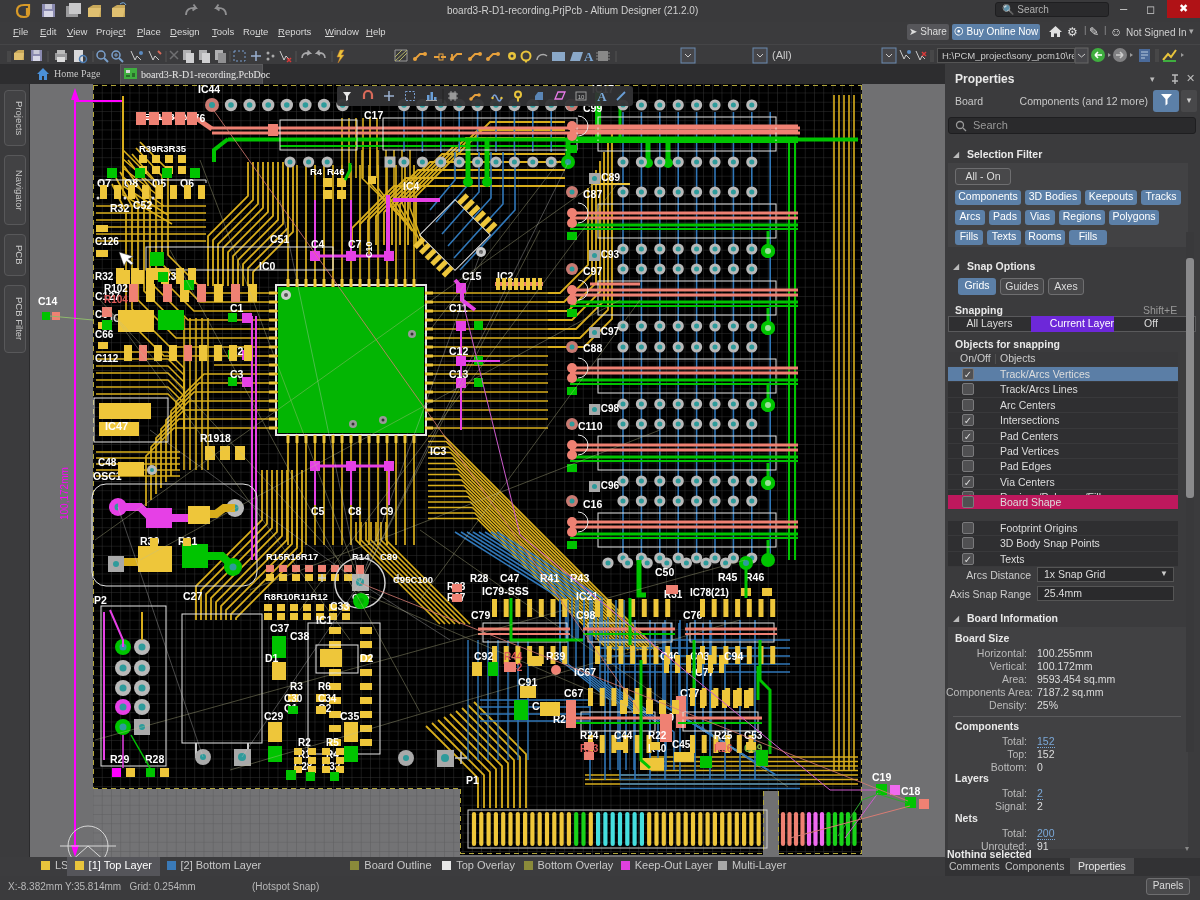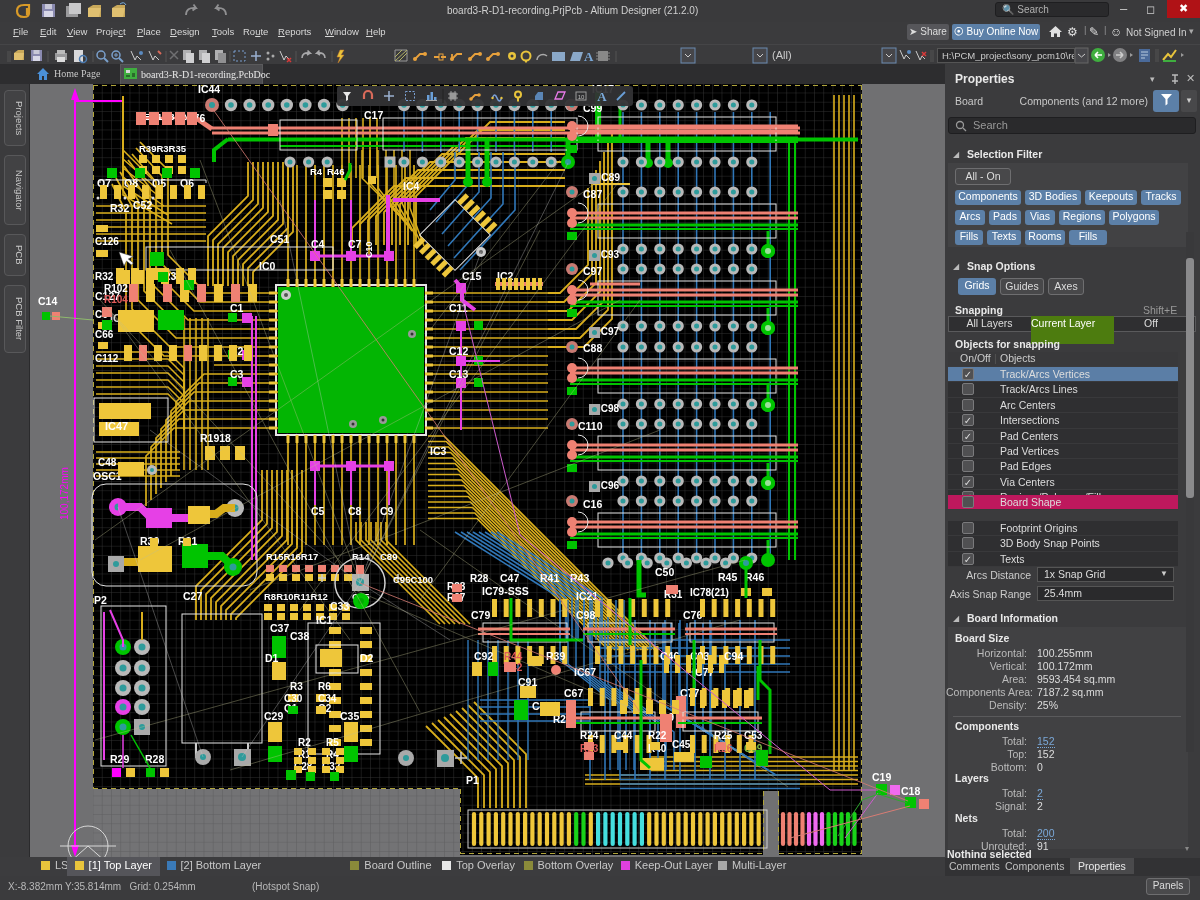--- a/index.html
+++ b/index.html
@@ -1703,21 +1703,21 @@
 
  <div class="abs bold" style="left:22px;top:196px">Snap Options</div>
  <div class="abs" style="left:8px;top:198px;color:#bbb;font-size:8px">◢</div>
  <div class="abs bluebtn" style="left:13px;top:214px;width:38px;height:17px;padding-top:1px">Grids</div>
  <div class="abs graybtn" style="left:55px;top:214px;width:44px;height:17px;padding-top:1px">Guides</div>
  <div class="abs graybtn" style="left:103px;top:214px;width:36px;height:17px;padding-top:1px">Axes</div>
  <div class="abs bold" style="left:10px;top:240px">Snapping</div>
  <div class="abs" style="left:198px;top:240px;color:#999">Shift+E</div>
  <div class="abs" style="left:3px;top:252px;width:248px;height:16px;background:#2f2f31;border:1px solid #5a5a5c"></div>
  <div class="abs" style="left:3px;top:252px;width:83px;height:16px;color:#ddd;text-align:center;padding-top:1px">All Layers</div>
- <div class="abs" style="left:86px;top:252px;width:83px;height:28px;background:#4d7c0f;color:#fff;text-align:left;padding-top:1px">Current Layer</div>
+ <div class="abs" style="left:86px;top:252px;width:83px;height:16px;background:#6d28d9;color:#fff;text-align:right;padding-top:1px">Current Layer</div>
  <div class="abs" style="left:169px;top:252px;width:74px;height:16px;color:#ddd;text-align:center;padding-top:1px">Off</div>
  <div class="abs bold" style="left:10px;top:274px">Objects for snapping</div>
  <div class="abs" style="left:3px;top:288px;width:230px;height:14px;background:#39393b;color:#ccc">
    <span style="position:absolute;left:12px">On/Off</span>
       <span style="position:absolute;left:52px">Objects</span>
    <span style="position:absolute;left:46px;top:0;color:#555">|</span>
     </div>
  <div class="orow" style="top:303px;background:#5b7ea6">
       <div class="chk" style="top:1px">✓</div>
       <span class="lab">Track/Arcs Vertices</span>

